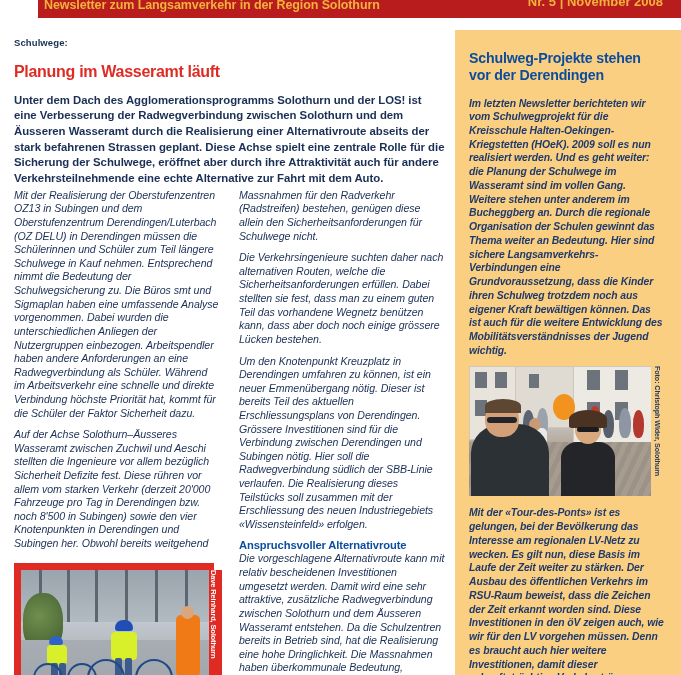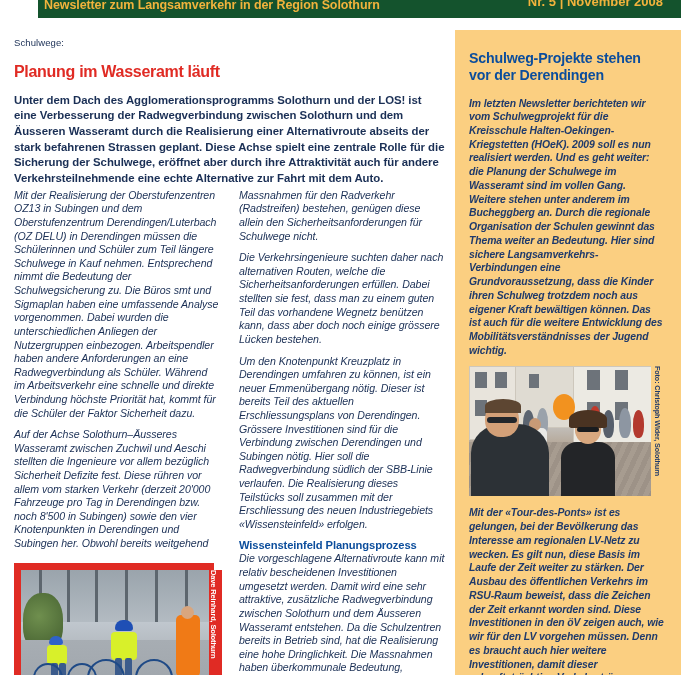--- a/index.html
+++ b/index.html
@@ -16,21 +16,21 @@
     position: relative;
   }
 
   
   .banner {
     position: absolute;
     left: 38px;
     top: 0;
     width: 643px;
     height: 18px;
-    background: #14532d;
+    background: #b91c1c;
     display: flex;
     align-items: center;
     overflow: hidden;
   }
   .banner-title {
     color: #f2b33c;
     font-size: 12.5px;
     font-weight: bold;
     letter-spacing: -0.1px;
     margin-left: 6px;
@@ -61,21 +61,21 @@
 
   .article {
     position: absolute;
     left: 14px;
     top: 0;
     width: 432px;
   }
 
   .kicker {
     font-size: 9.5px;
-    font-weight: normal;
+    font-weight: bold;
     color: #1a2f55;
     margin: 19px 0 3px 0;
     letter-spacing: 0.1px;
   }
   .headline {
     font-size: 16px;
     font-weight: bold;
     color: #e02b24;
     margin: 16px 0 12px 0;
     line-height: 1.05;
@@ -296,21 +296,21 @@
           <div class="photo-credit-main">Dave Reinhard, Solothurn</div>
         </div>
       </div>
 
       <div class="col">
         <p>Massnahmen für den Radverkehr (Radstreifen) bestehen, genügen diese allein den Sicherheitsanforderungen für Schulwege nicht.</p>
 
         <p>Die Verkehrsingenieure suchten daher nach alternativen Routen, welche die Sicherheitsanforderungen erfüllen. Dabei stellten sie fest, dass man zu einem guten Teil das vorhandene Wegnetz benützen kann, dass aber doch noch einige grössere Lücken bestehen.</p>
         <p>Um den Knotenpunkt Kreuzplatz in Derendingen umfahren zu können, ist ein neuer Emmenübergang nötig. Dieser ist bereits Teil des aktuellen Erschliessungsplans von Derendingen. Grössere Investitionen sind für die Verbindung zwischen Derendingen und Subingen nötig. Hier soll die Radwegverbindung südlich der SBB-Linie verlaufen. Die Realisierung dieses Teilstücks soll zusammen mit der Erschliessung des neuen Industriegebiets «Wissensteinfeld» erfolgen.</p>
 
-        <h2 class="subhead">Wissensteinfeld Planungsprozess</h2>
+        <h2 class="subhead">Anspruchsvoller Alternativroute</h2>
         <p>Die vorgeschlagene Alternativroute kann mit relativ bescheidenen Investitionen umgesetzt werden. Damit wird eine sehr attraktive, zusätzliche Radwegverbindung zwischen Solothurn und dem Äusseren Wasseramt entstehen. Da die Schulzentren bereits in Betrieb sind, hat die Realisierung eine hohe Dringlichkeit. Die Massnahmen haben überkommunale Bedeutung, betreffen aber hauptsächlich Gemeindestrassen. Damit ist ein anspruchsvoller Planungsprozess verbunden, der eine optimale Koordination zwischen den Gemeinden und dem Kanton erfordert. Die Vorschläge der bera-</p>
       </div>
 
     </div>
   </div>
 
   <aside class="sidebar">
     <h2 class="sidebar-title">Schulweg-Projekte stehen vor der Derendingen</h2>
 
     <p>Im letzten Newsletter berichteten wir vom Schulwegprojekt für die Kreisschule Halten-Oekingen-Kriegstetten (HOeK). 2009 soll es nun realisiert werden. Und es geht weiter: die Planung der Schulwege im Wasseramt sind im vollen Gang. Weitere stehen unter anderem im Bucheggberg an. Durch die regionale Organisation der Schulen gewinnt das Thema weiter an Bedeutung. Hier sind sichere Langsamverkehrs-Verbindungen eine Grundvoraussetzung, dass die Kinder ihren Schulweg trotzdem noch aus eigener Kraft bewältigen können. Das ist auch für die weitere Entwicklung des Mobilitätsverständnisses der Jugend wichtig.</p>

